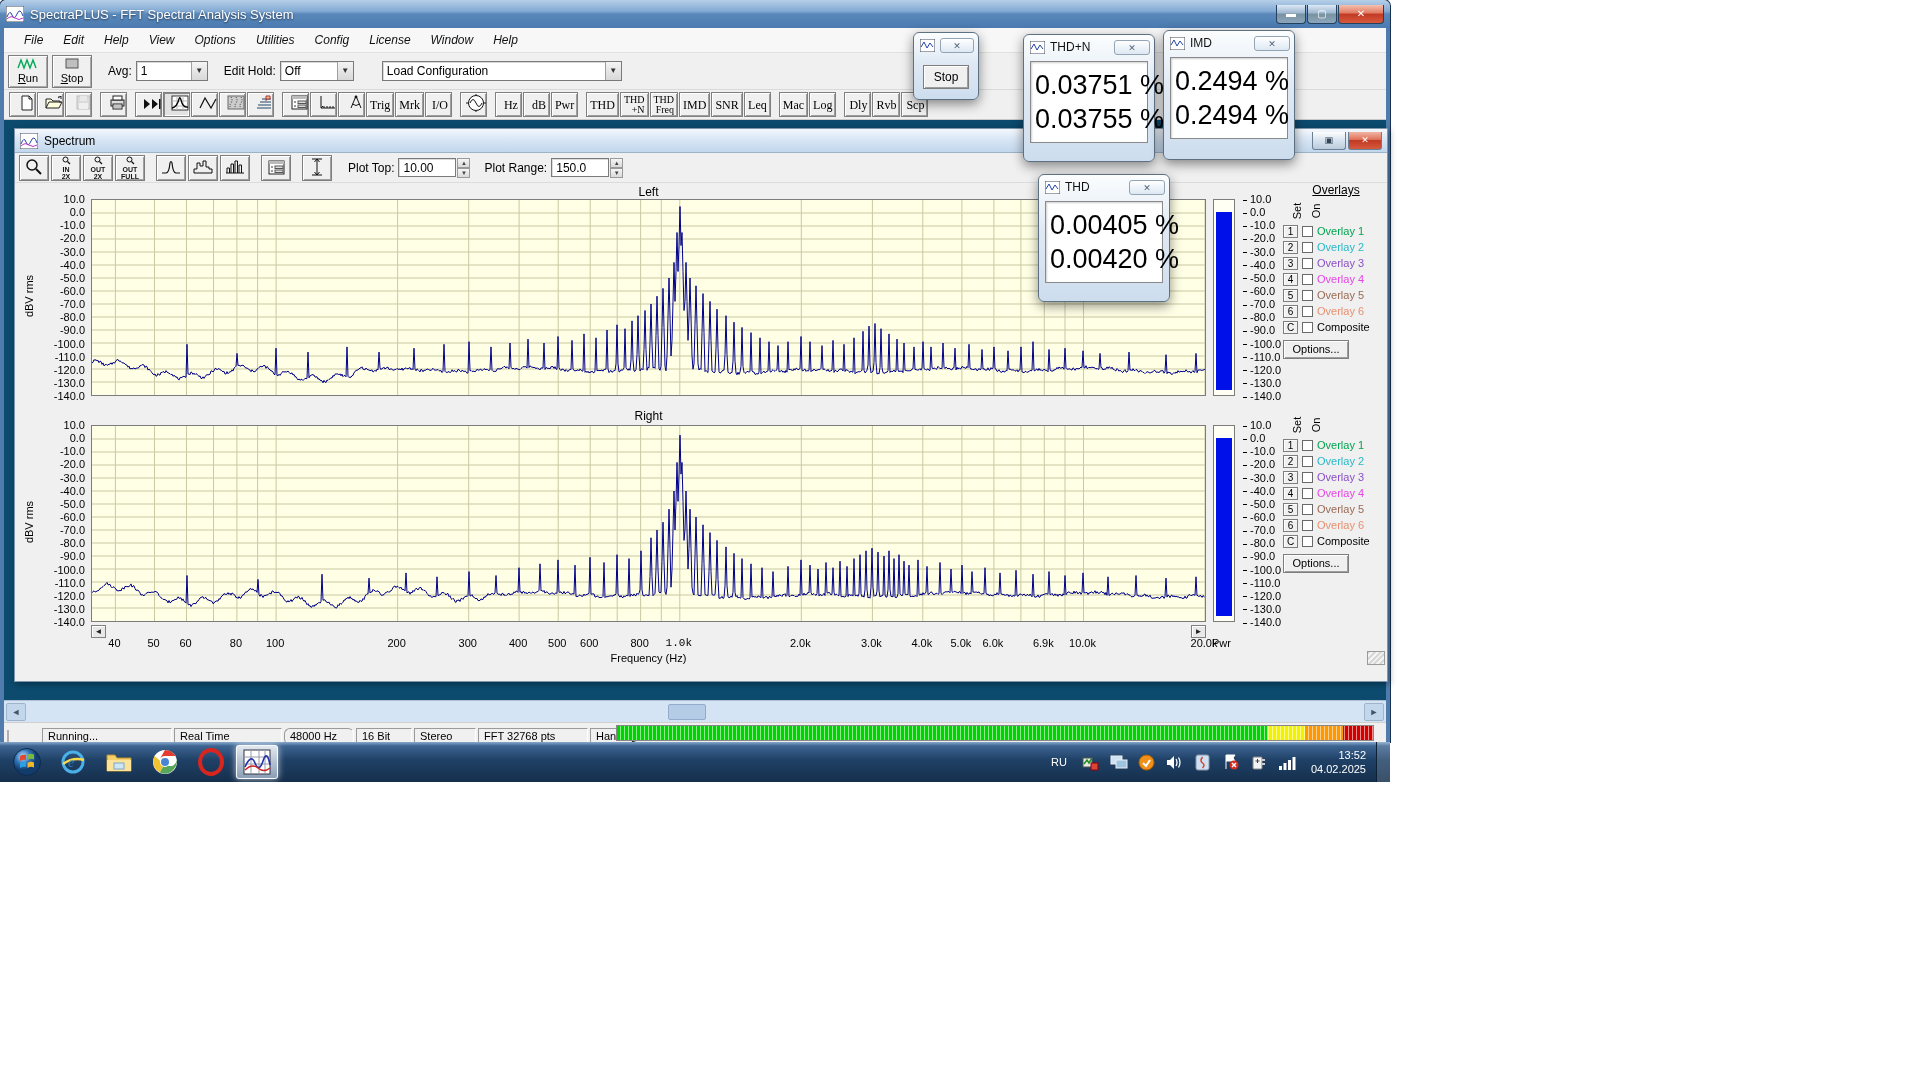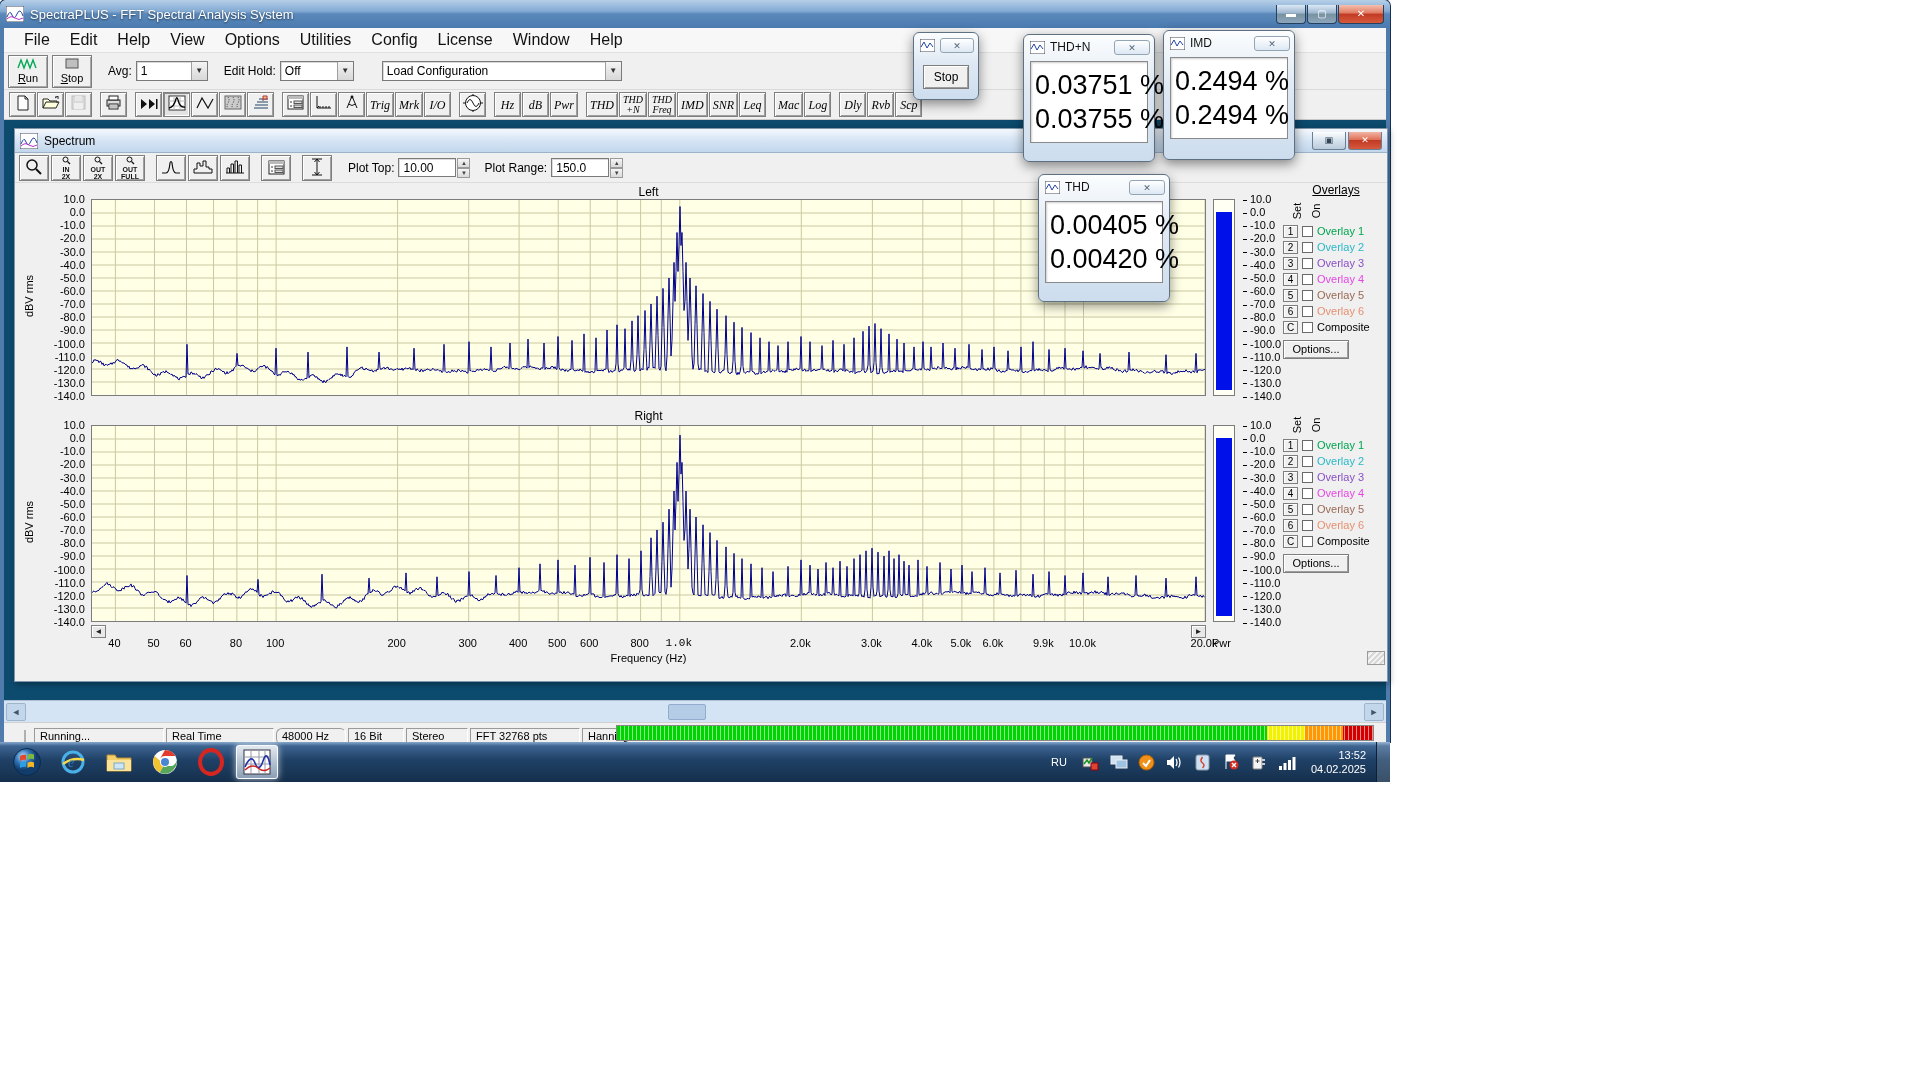--- a/index.html
+++ b/index.html
@@ -12,34 +12,34 @@
   #titlebar{position:absolute;left:-4px;top:0;width:1390px;height:28px;border-radius:6px 6px 0 0;
        background:linear-gradient(#b6cfe8 0%,#82aad3 40%,#5a88ba 50%,#4a7ab0 100%);
        display:flex;align-items:center;padding:0 6px;color:#fff;font-size:13px;text-shadow:0 1px 2px rgba(0,0,0,.6);}
   .app-ico{width:18px;height:16px;margin-right:6px;flex:0 0 auto;}
   .winbtns{margin-left:auto;display:flex;}
   .wbtn{width:30px;height:19px;margin-left:1px;border:1px solid #24415f;border-top:none;border-radius:0 0 4px 4px;
         background:linear-gradient(#dce9f5,#9db6cf 45%,#77929f 50%,#8da6bd);color:#fff;font-size:10px;line-height:17px;text-align:center;text-shadow:none;}
   .wbtn.close{width:46px;background:linear-gradient(#f5c0ae,#e07a62 45%,#c23a24 50%,#d6593c);}
   #menubar{position:absolute;left:0;top:28px;width:1382px;height:25px;background:#f7f7f7;border-bottom:1px solid #e0e0e0;
         display:flex;align-items:center;padding-left:10px;}
-  .menu-item{padding:3px 10px;font-size:16px;color:#111;}
+  .menu-item{padding:3px 10px;font-size:12px;color:#111;font-style:italic;}
 
   #toolbar1{position:absolute;left:0;top:53px;width:1382px;height:37px;background:#f0f0f0;display:flex;align-items:center;border-bottom:1px solid #dadada;}
   .big-btn{width:40px;height:33px;margin-left:4px;border:1px solid #7e7e7e;background:#f0f0f0;
         box-shadow:inset 1px 1px 0 #fff,inset -1px -1px 0 #a8a8a8;display:flex;flex-direction:column;align-items:center;justify-content:center;font-size:11px;}
   .ufl::first-letter{text-decoration:underline;}
   .t1-label{font-size:12px;margin-left:16px;margin-right:4px;}
   .combo{height:20px;border:1px solid #7a7a7a;background:#fff;display:flex;align-items:center;font-size:12px;box-shadow:inset 1px 1px 0 #d8d8d8;}
   .combo .val{flex:1;padding:0 4px;white-space:nowrap;overflow:hidden;}
   .dd{width:16px;height:18px;background:linear-gradient(#f4f4f4,#d8d8d8);border-left:1px solid #a0a0a0;font-size:8px;color:#333;text-align:center;line-height:18px;}
 
   #toolbar2{position:absolute;left:0;top:90px;width:1382px;height:30px;background:#f0f0f0;display:flex;align-items:center;padding-left:4px;border-bottom:1px solid #c8c8c8;}
   .tbtn{min-width:27px;height:25px;margin-left:1px;border:1px solid #808080;background:#f0f0f0;
-        box-shadow:inset 1px 1px 0 #fff,inset -1px -1px 0 #9e9e9e;display:flex;flex-direction:column;align-items:center;justify-content:center;font-style:italic;}
+        box-shadow:inset 1px 1px 0 #fff,inset -1px -1px 0 #9e9e9e;display:flex;flex-direction:column;align-items:flex-end;justify-content:center;}
   .tbtn.gap{margin-left:8px;}
   .tbtn.active{background:#e2e2e2;box-shadow:inset 1px 1px 0 #8a8a8a,inset -1px -1px 0 #fff;}
   .tbtn.disabled svg{opacity:.4;}
   .tlbl{font-family:"Liberation Serif",serif;font-size:12px;line-height:12px;padding:0 3px;}
   .tbtn.two .tlbl{font-size:10px;line-height:10px;}
 
   
   #mdi{position:absolute;left:0;top:120px;width:1382px;height:580px;background:#0c4a6e;}
   #specwin{position:absolute;left:10px;top:8px;width:1374px;height:554px;background:#f0f0f0;border:1px solid #8096ac;box-shadow:2px 2px 6px rgba(0,0,0,.35);}
   #child-title{position:absolute;left:0;top:0;right:0;height:24px;background:linear-gradient(#f4f8fd,#d8e6f5 45%,#c2d7ec);
@@ -82,21 +82,21 @@
   .ov-row{display:flex;align-items:center;height:16px;}
   .ov-btn{width:15px;height:13px;border:1px solid #7e7e7e;background:#f0f0f0;box-shadow:inset 1px 1px 0 #fff;font-size:10px;text-align:center;line-height:12px;flex:0 0 auto;}
   .ov-chk{width:11px;height:11px;border:1px solid #6a6a6a;background:#fff;margin:0 4px 0 4px;flex:0 0 auto;}
   .ov-lbl{white-space:nowrap;}
   .ov-options{margin-top:5px;width:66px;height:19px;border:1px solid #7e7e7e;background:#f0f0f0;box-shadow:inset 1px 1px 0 #fff,inset -1px -1px 0 #9e9e9e;font-size:11px;text-align:center;line-height:17px;}
 
   
   #hscroll{position:absolute;left:0;top:700px;width:1382px;height:22px;background:#d4e4f4;border-top:1px solid #aebfd2;display:flex;align-items:center;}
   .harrow{width:20px;height:18px;margin:0 2px;background:#c3d7ec;border:1px solid #9fb5cc;border-radius:2px;font-size:9px;text-align:center;line-height:16px;color:#456;}
   #hthumb{position:absolute;left:664px;top:3px;width:38px;height:16px;background:#b4cce6;border:1px solid #93accb;border-radius:2px;}
-  #statusbar{position:absolute;left:0;top:722px;width:1382px;height:28px;background:#f0f0f0;display:flex;align-items:center;padding-left:20px;border-top:1px solid #d0d0d0;}
+  #statusbar{position:absolute;left:0;top:722px;width:1382px;height:28px;background:#f0f0f0;display:flex;align-items:center;padding-left:3px;border-top:1px solid #d0d0d0;gap:25px;}
   .sb-grip{width:7px;height:14px;border-left:2px double #b0b0b0;margin-right:3px;}
   .seg{height:17px;border:1px solid;border-color:#9a9a9a #fff #fff #9a9a9a;background:#f0f0f0;font-size:11px;padding:1px 5px;margin-right:2px;white-space:nowrap;overflow:hidden;}
   #vu{position:absolute;left:612px;top:2px;width:758px;height:16px;border:1px solid #888;
       background:linear-gradient(90deg,#00d400 0%,#00d400 86%,#f2f200 86%,#f2f200 91%,#ff9800 91%,#ff9800 96%,#d40000 96%,#d40000 100%);}
   #vu::after{content:"";position:absolute;inset:0;background:repeating-linear-gradient(90deg,transparent 0 3px,rgba(255,255,255,.55) 3px 4px);}
 
   
   #taskbar{position:absolute;left:0;top:742px;width:1390px;height:40px;
       background:linear-gradient(#86a9cc 0%,#3d6491 10%,#1f4166 45%,#152f4c 100%);display:flex;align-items:center;z-index:40;}
   .tb-icon{width:42px;height:34px;margin:0 2px;display:flex;align-items:center;justify-content:center;border-radius:3px;}
@@ -701,21 +701,21 @@
             <span style="left: 427.1px;">400</span>
             <span style="left: 466.2px;">500</span>
             <span style="left: 498.2px;">600</span>
             <span style="left: 548.6px;">800</span>
             <span style="left: 587.8px; font-family: Liberation Mono, monospace;">1.0k</span>
             <span style="left: 709.3px;">2.0k</span>
             <span style="left: 780.4px;">3.0k</span>
             <span style="left: 830.8px;">4.0k</span>
             <span style="left: 869.9px;">5.0k</span>
             <span style="left: 901.9px;">6.0k</span>
-            <span style="left: 952.3px;">9.9k</span>
+            <span style="left: 952.3px;">6.9k</span>
             <span style="left: 991.5px;">10.0k</span>
             <span style="left: 1113px;">20.0k</span>
           </div>
         <div id="freq-label">Frequency (Hz)</div>
         <div id="pwr-label">Pwr</div>
         <div id="grip"></div>
       </div>
     </div>
 
     <div id="hscroll">

